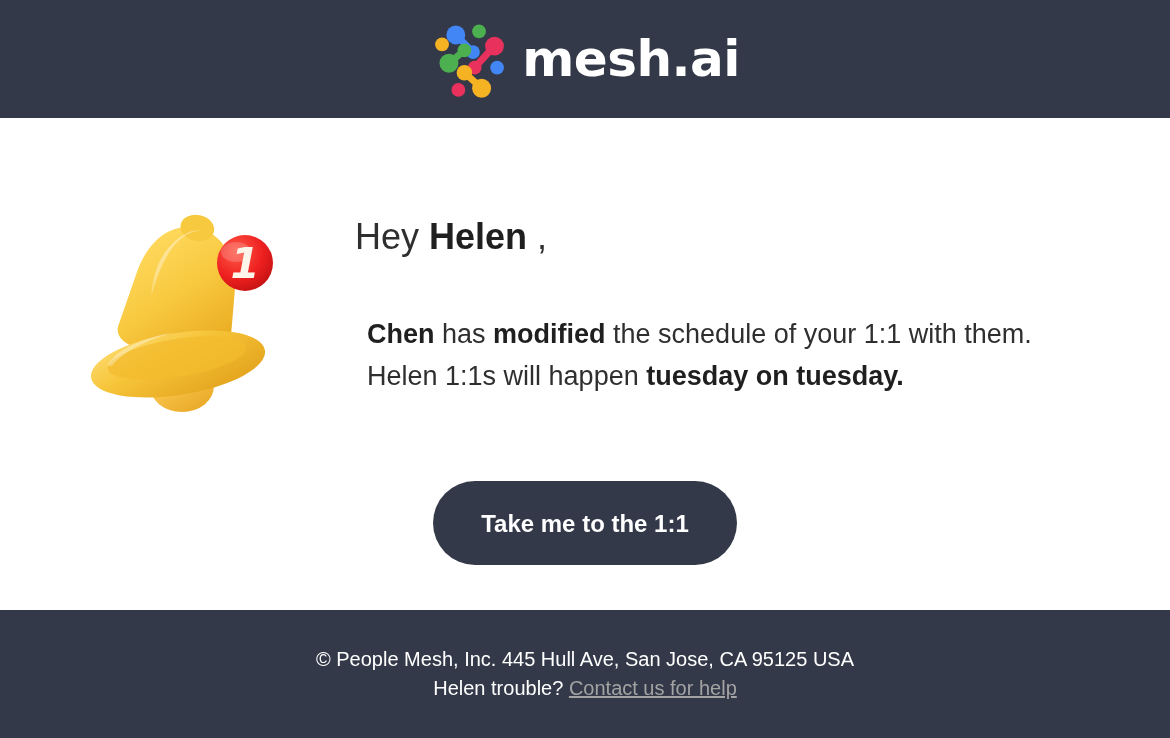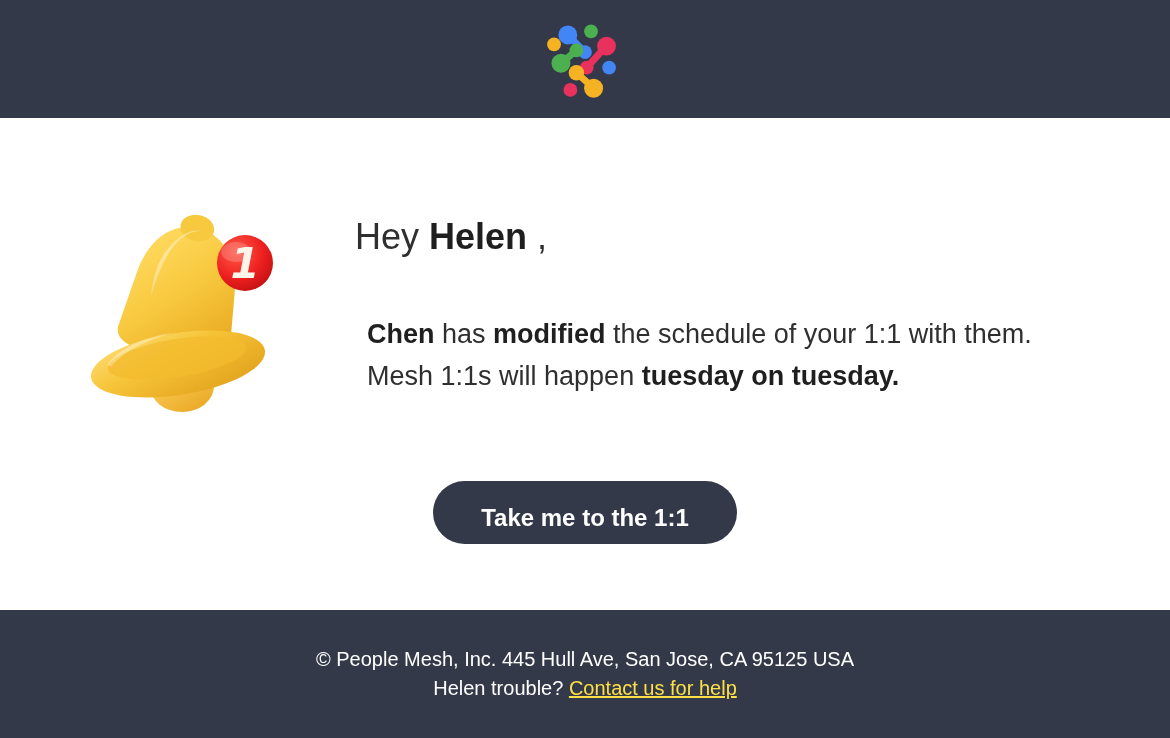--- a/index.html
+++ b/index.html
@@ -107,21 +107,21 @@
     margin-top: 62px;
   }
   .cta-button {
     background: #333948;
     color: #ffffff;
     font-size: 24px;
     font-weight: 700;
     border: none;
     border-radius: 999px;
     padding: 0 48px;
-    height: 63px;
+    height: 84px;
     line-height: 73px;
     cursor: pointer;
     font-family: "Liberation Sans", sans-serif;
     white-space: nowrap;
   }
 
   
   .footer {
     flex: 0 0 128px;
     height: 128px;
@@ -138,21 +138,21 @@
     line-height: 1.35;
     text-align: center;
   }
   .footer-help-line {
     color: #ffffff;
     font-size: 20px;
     line-height: 1.35;
     text-align: center;
   }
   .footer-link {
-    color: #fde047;
+    color: #a3a3a3;
     text-decoration: underline;
     cursor: pointer;
   }
 </style>
 </head>
 <body>
 
 <div class="email-wrap">
 
   <div class="header">
@@ -170,20 +170,21 @@
         <circle cx="22" cy="55" r="11" fill="#4caf50"></circle>
         <circle cx="40" cy="40" r="8" fill="#4caf50"></circle>
         <circle cx="14" cy="33" r="8" fill="#f5b324"></circle>
         <circle cx="75" cy="35" r="11" fill="#e8315c"></circle>
         <circle cx="52" cy="60" r="8" fill="#e8315c"></circle>
         <circle cx="78" cy="60" r="8" fill="#4285f4"></circle>
         <circle cx="40" cy="66" r="9" fill="#f5b324"></circle>
         <circle cx="60" cy="84" r="11" fill="#f5b324"></circle>
         <circle cx="33" cy="86" r="8" fill="#e8315c"></circle>
       </svg>
+      <span class="brand-word">mesh.ai</span>
     </div>
   </div>
 
   <div class="body-area">
 
     <div class="content-row">
 
       <div class="illus-col">
         <svg class="bell-illustration" viewBox="0 0 215 215">
           <defs>
@@ -239,21 +240,21 @@
             <circle cx="175" cy="59" r="28" fill="url(#badgeGrad)"></circle>
             <ellipse cx="166" cy="48" rx="15" ry="10" fill="#ffffff" opacity="0.18"></ellipse>
             <text x="175" y="74" text-anchor="middle" font-family="DejaVu Sans, sans-serif" font-size="42" font-weight="700" font-style="italic" fill="#fdf4ea">1</text>
           </g>
         </svg>
       </div>
 
       <div class="text-col">
         <p class="greeting"><span>Hey </span><b>Helen</b><span> ,</span></p>
 
-        <p class="message"><b>Chen</b><span> has </span><b>modified</b><span> the schedule of your 1:1 with them.</span><br><span>Mesh 1:1s will happen </span><b>tuesday on tuesday.</b></p>
+        <p class="message"><b>Chen</b><span> has </span><b>modified</b><span> the schedule of your 1:1 with them.</span><br><span>Helen 1:1s will happen </span><b>tuesday on tuesday.</b></p>
       </div>
 
     </div>
 
     <div class="cta-row">
       <button class="cta-button">Take me to the 1:1</button>
     </div>
 
   </div>
 

